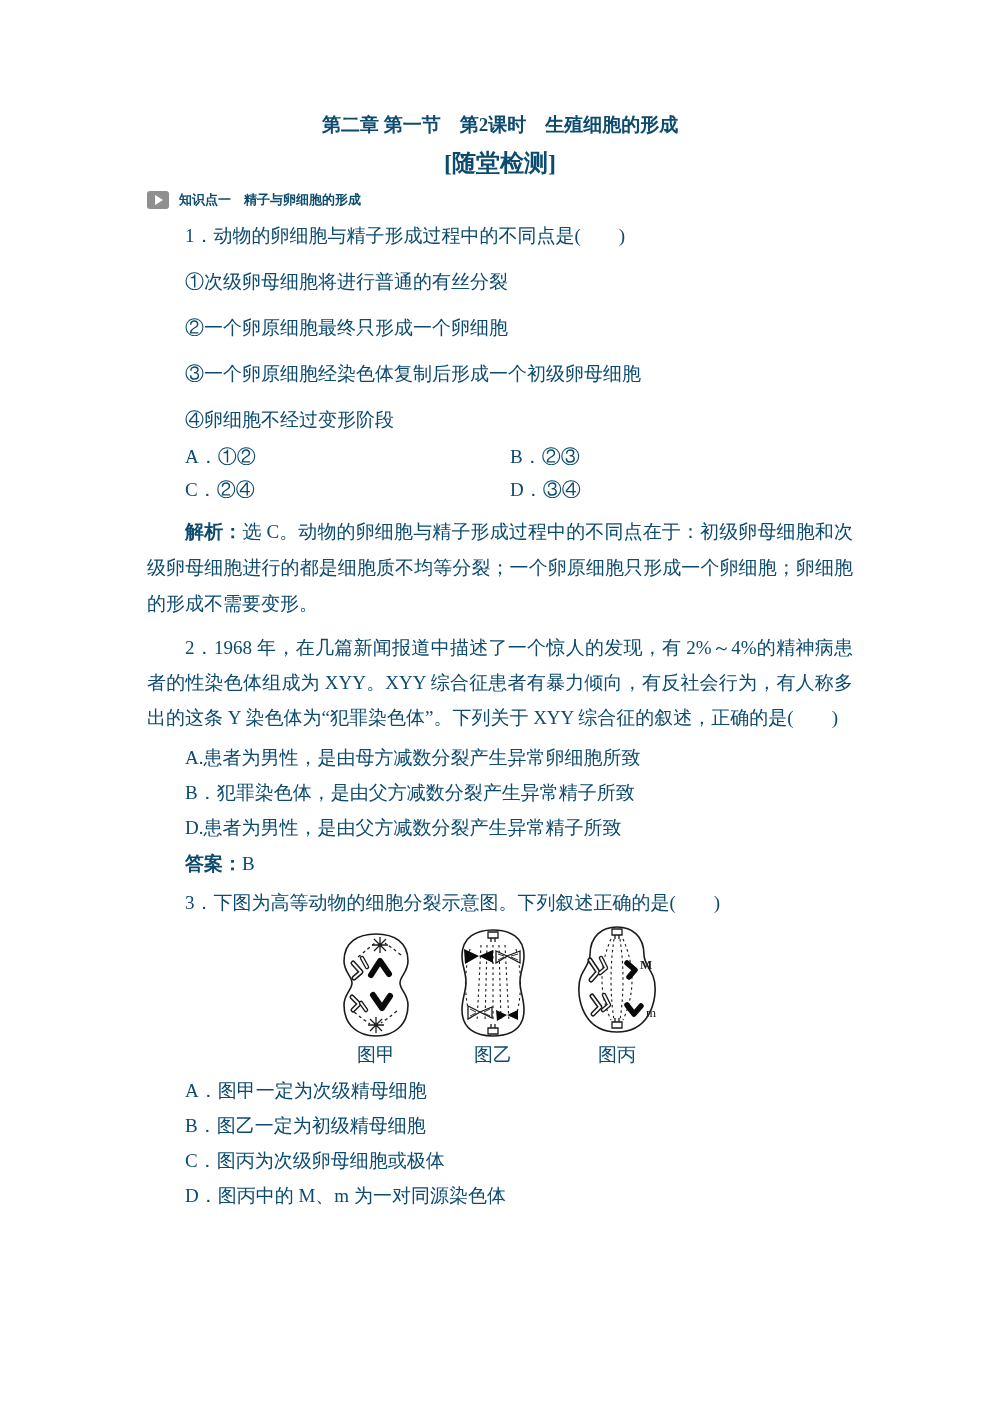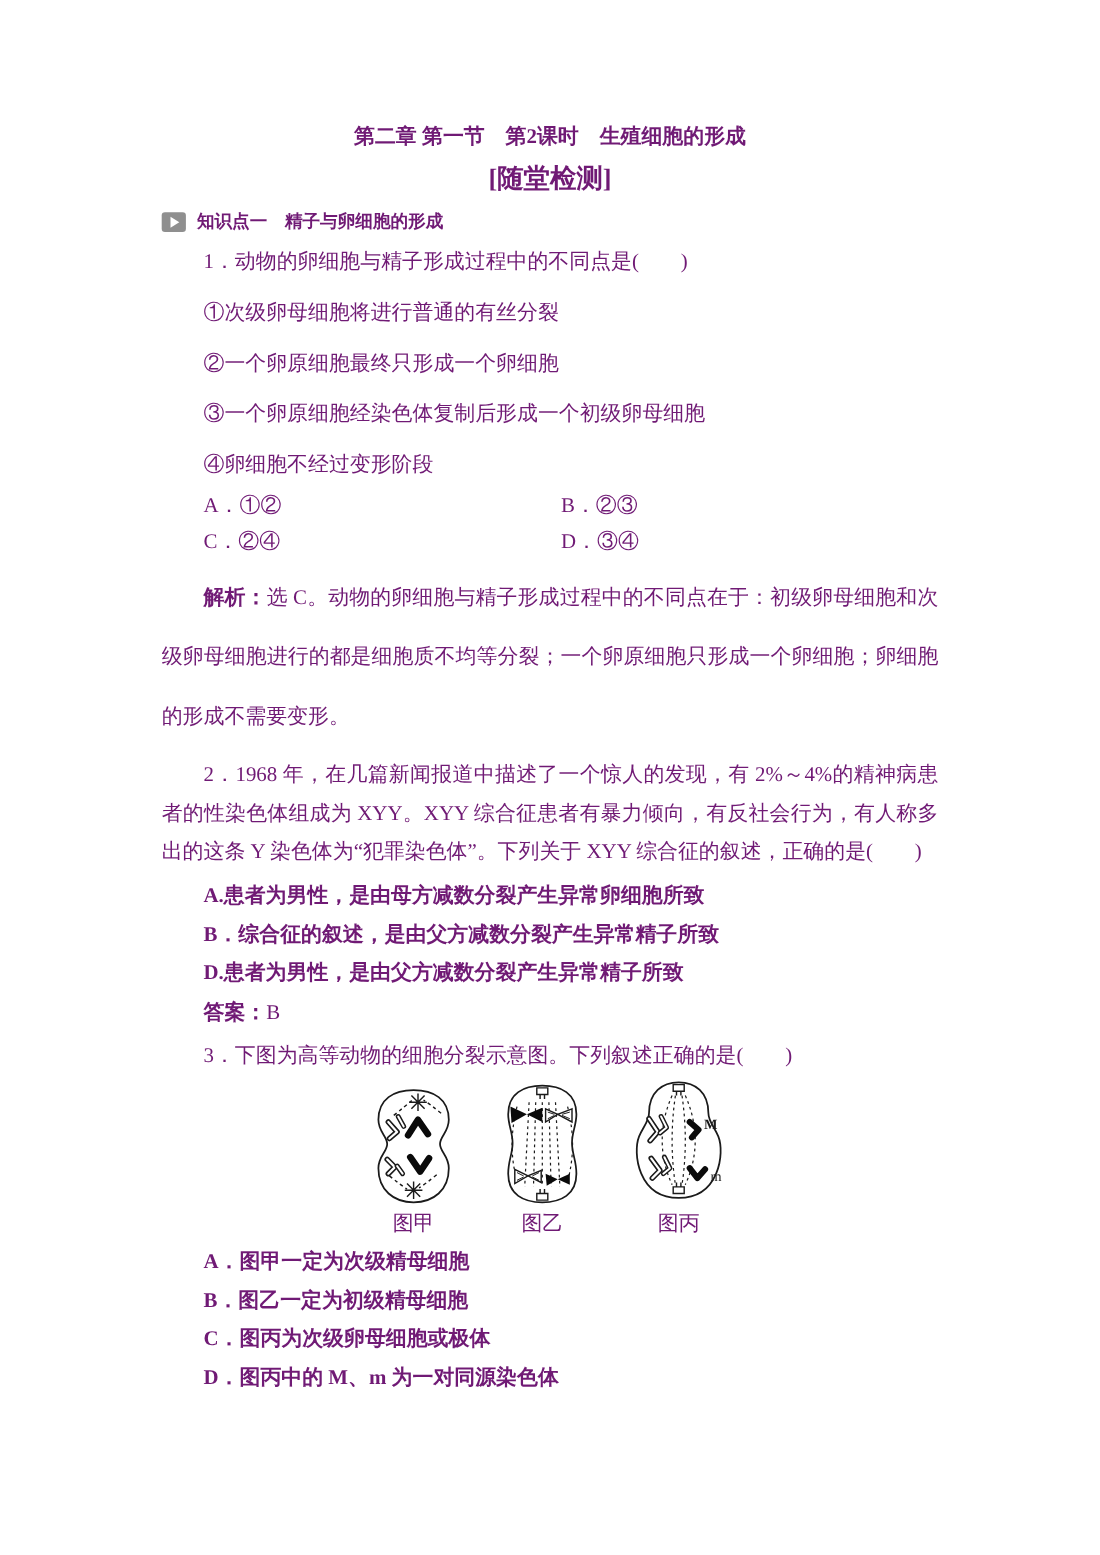--- a/index.html
+++ b/index.html
@@ -1,38 +1,38 @@
 <!DOCTYPE html>
 <html><head>
 <meta charset="utf-8">
 <style>
   html,body { margin:0; padding:0; background:#ffffff; }
   .page {
     position:relative; width:1000px; height:1414px; box-sizing:border-box;
-    padding:112px 147px 0 147px; background:#ffffff; color:#701a75;
+    padding:112px 147px 0 147px; background:#ffffff; color:#0c4a6e;
     font-family:"Liberation Serif","DejaVu Serif",serif; font-size:19px;
     overflow:hidden;
   }
   .title { text-align:center; font-weight:bold; font-size:19px; line-height:26px; }
   .subtitle { text-align:center; font-weight:bold; font-size:24px; line-height:26px; margin-top:12px; }
   .kp-row { margin-top:15px; display:flex; align-items:center; gap:10px; }
   .kp-icon { width:22px; height:18px; background:#8f8f8f; border-radius:3px;
     display:inline-flex; align-items:center; justify-content:center; flex:0 0 auto; }
   .kp-icon .tri { width:0; height:0; border-left:8px solid #ffffff;
     border-top:5px solid transparent; border-bottom:5px solid transparent; margin-left:2px; }
-  .kp-text { font-weight:bold; font-size:16px; }
+  .kp-text { font-weight:bold; font-size:13px; }
   p { margin:0; }
   .stem { margin-top:14px; text-indent:2em; line-height:26px; }
   .line-item { margin-top:20px; padding-left:2em; line-height:26px; }
   .choice-grid { margin-top:11px; padding-left:2em; display:grid;
     grid-template-columns:325px auto; row-gap:8px; line-height:25px; }
-  .analysis { margin-top:12px; line-height:54px; text-indent:2em; text-align:justify; }
+  .analysis { margin-top:12px; line-height:36px; text-indent:2em; text-align:justify; }
   .analysis-tight { margin-top:16px; line-height:35px; text-indent:0; text-align:justify; }
   .stem-wrap { margin-top:8px; text-indent:2em; line-height:35px; text-align:justify; }
-  .opt { margin-top:10px; padding-left:2em; line-height:25px;font-weight:bold; }
+  .opt { margin-top:10px; padding-left:2em; line-height:25px; }
   .answer { margin-top:11px; padding-left:2em; line-height:25px; }
   .b { font-weight:bold; }
   .figure { margin-top:6px; display:flex; justify-content:center; align-items:flex-end; gap:18px; }
   .fig-cell { display:flex; flex-direction:column; align-items:center; }
   .fig-label { margin-top:2px; font-size:19px; }
   svg { display:block; }
 </style>
 </head>
 <body>
 
@@ -56,21 +56,21 @@
   <div class="choice-grid">
     <span>A．①②</span>
     <span>B．②③</span>
     <span>C．②④</span>
     <span>D．③④</span>
   </div>
   <p class="analysis"><span class="b">解析：</span><span>选 C。动物的卵细胞与精子形成过程中的不同点在于：初级卵母细胞和次级卵母细胞进行的都是细胞质不均等分裂；一个卵原细胞只形成一个卵细胞；卵细胞的形成不需要变形。</span></p>
 
   <p class="stem-wrap">2．1968 年，在几篇新闻报道中描述了一个惊人的发现，有 2%～4%的精神病患者的性染色体组成为 XYY。XYY 综合征患者有暴力倾向，有反社会行为，有人称多出的这条 Y 染色体为“犯罪染色体”。下列关于 XYY 综合征的叙述，正确的是(　　)</p>
   <p class="opt">A.患者为男性，是由母方减数分裂产生异常卵细胞所致</p>
-  <p class="opt">B．综合征的叙述，是由父方减数分裂产生异常精子所致</p>
+  <p class="opt">B．犯罪染色体，是由父方减数分裂产生异常精子所致</p>
   <p class="opt">D.患者为男性，是由父方减数分裂产生异常精子所致</p>
   <p class="answer"><span class="b">答案：</span><span>B</span></p>
 
   <p class="stem">3．下图为高等动物的细胞分裂示意图。下列叙述正确的是(　　)</p>
 
   <div class="figure">
 
     <div class="fig-cell">
       <svg width="98" height="110" viewBox="0 0 98 110">
         <path d="M17 31 C17 12 31 4 49 4 C67 4 81 12 81 31 C81 42 73 46 73 53 C73 60 81 64 81 75 C81 95 67 106 49 106 C31 106 17 95 17 75 C17 64 25 60 25 53 C25 46 17 42 17 31 Z" fill="none" stroke="#1b1b1b" stroke-width="1.6"></path>

